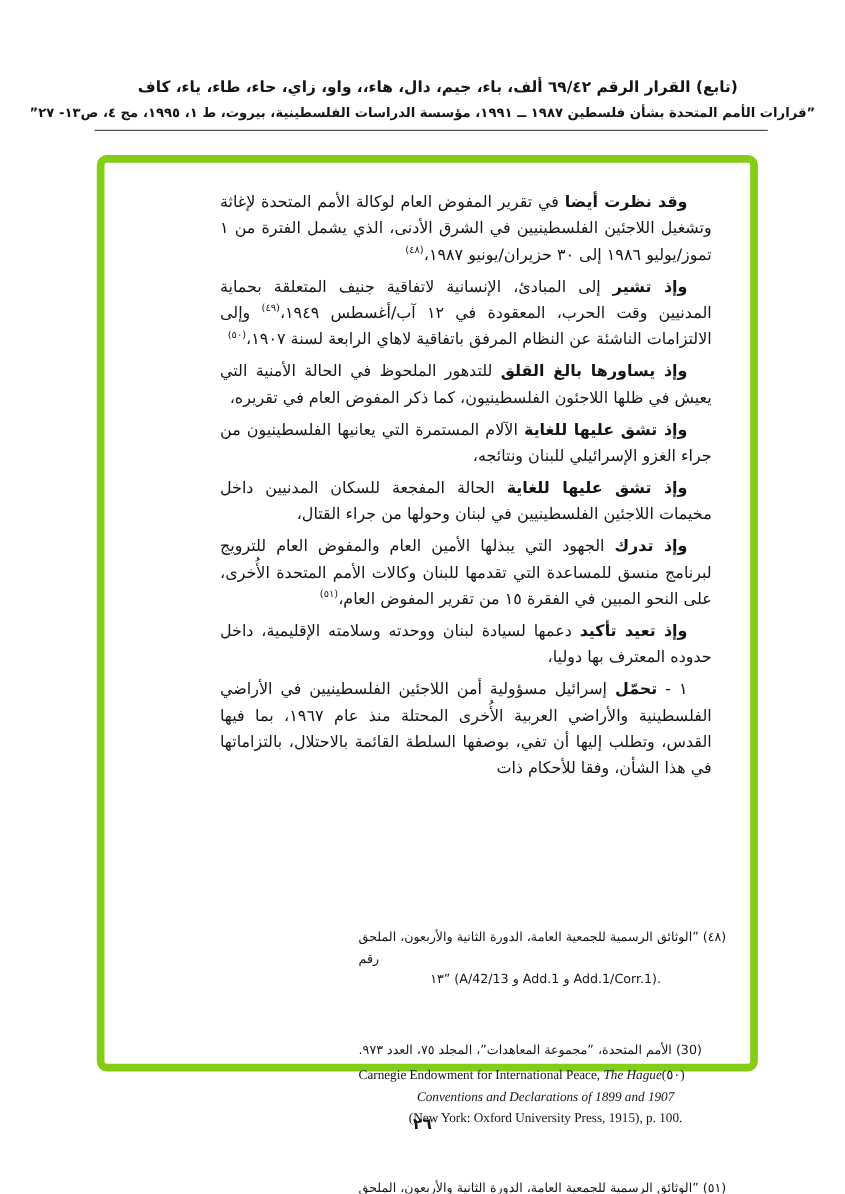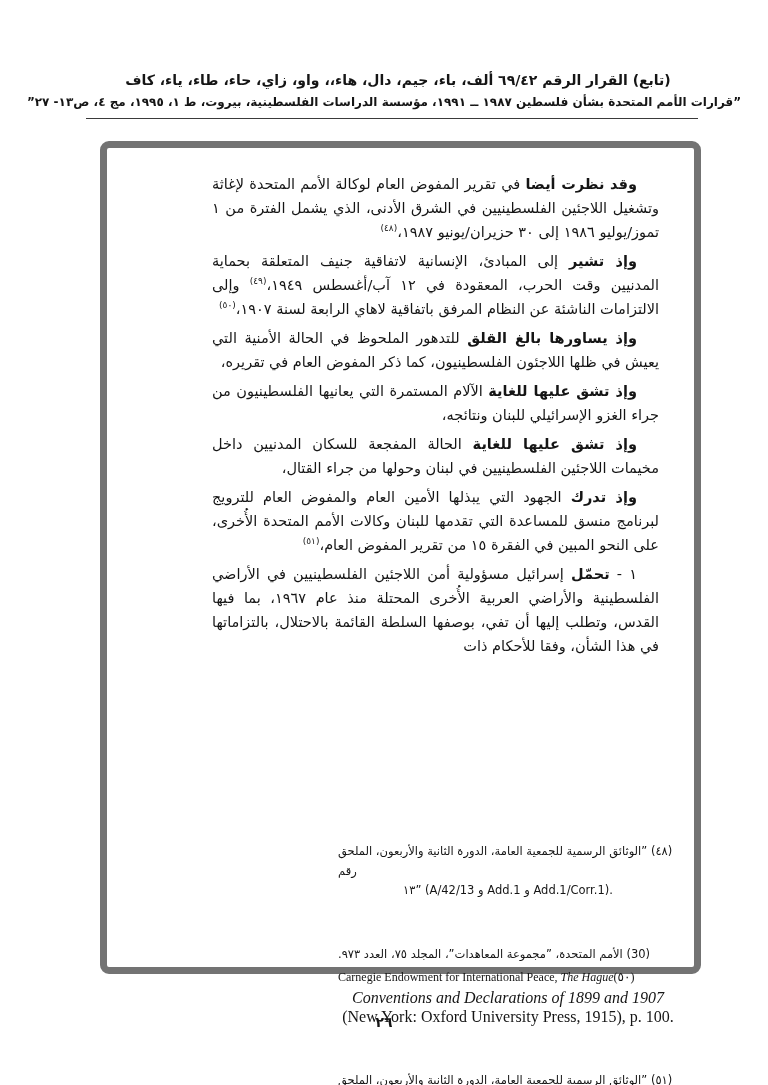--- a/index.html
+++ b/index.html
@@ -22,23 +22,23 @@
   }
   .header-line2{
     font-size:12px;font-weight:bold;margin-top:7px;white-space:nowrap;
     letter-spacing:.1px;
   }
   .header-rule{
     position:absolute;top:118px;left:86px;width:612px;height:0;
     border-top:1.6px solid #3a3a3a;
   }
   .frame{
-    position:absolute;left:100px;top:141px;width:601px;height:833px;
+    position:absolute;left:88px;top:141px;width:601px;height:833px;
     box-sizing:border-box;
-    border:7px solid #737373;
+    border:7px solid #84cc16;
     border-radius:9px;
     background:#ffffff;
   }
   .body-text{
     position:absolute;top:24px;right:35px;width:447px;height:622px;
     direction:rtl;text-align:justify;
     font-size:14.5px;line-height:24px;
     overflow:hidden;
   }
   .para{margin:0 0 5px;text-indent:22px;}
@@ -51,21 +51,21 @@
   .fn{margin-bottom:4px;}
   .fn-ar{direction:rtl;text-align:left;margin-top:44px;}
   .fn-cont{direction:ltr;text-align:center;}
   .fn-en1{
     display:flex;align-items:baseline;
     direction:ltr;
     font-family:"Liberation Serif","DejaVu Sans",serif;font-size:12px;
   }
   .fn-en-center{
     direction:ltr;text-align:center;
-    font-family:"Liberation Serif","DejaVu Sans",serif;font-size:16px;
+    font-family:"Liberation Serif","DejaVu Sans",serif;font-size:12px;
   }
   .italic{font-style:italic;}
   .page-num{
     position:absolute;top:1014px;left:0;right:0;
     text-align:center;font-size:14px;font-weight:bold;direction:rtl;
   }
 </style>
 </head>
 <body>
 
@@ -84,20 +84,21 @@
     <p class="para"><span class="lead">وإذ تشير</span><span> إلى المبادئ، الإنسانية لاتفاقية جنيف المتعلقة بحماية المدنيين وقت الحرب، المعقودة في ١٢ آب/أغسطس ١٩٤٩،</span><span class="ref">(٤٩)</span><span> وإلى الالتزامات الناشئة عن النظام المرفق باتفاقية لاهاي الرابعة لسنة ١٩٠٧،</span><span class="ref">(٥٠)</span></p>
 
     <p class="para"><span class="lead">وإذ يساورها بالغ القلق</span><span> للتدهور الملحوظ في الحالة الأمنية التي يعيش في ظلها اللاجئون الفلسطينيون، كما ذكر المفوض العام في تقريره،</span></p>
 
     <p class="para"><span class="lead">وإذ تشق عليها للغاية</span><span> الآلام المستمرة التي يعانيها الفلسطينيون من جراء الغزو الإسرائيلي للبنان ونتائجه،</span></p>
 
     <p class="para"><span class="lead">وإذ تشق عليها للغاية</span><span> الحالة المفجعة للسكان المدنيين داخل مخيمات اللاجئين الفلسطينيين في لبنان وحولها من جراء القتال،</span></p>
 
     <p class="para"><span class="lead">وإذ تدرك</span><span> الجهود التي يبذلها الأمين العام والمفوض العام للترويج لبرنامج منسق للمساعدة التي تقدمها للبنان وكالات الأمم المتحدة الأُخرى، على النحو المبين في الفقرة ١٥ من تقرير المفوض العام،</span><span class="ref">(٥١)</span></p>
 
+    <p class="para"><span class="lead">وإذ تعيد تأكيد</span><span> دعمها لسيادة لبنان ووحدته وسلامته الإقليمية، داخل حدوده المعترف بها دوليا،</span></p>
 
     <p class="para"><span>١ - </span><span class="lead">تحمّل</span><span> إسرائيل مسؤولية أمن اللاجئين الفلسطينيين في الأراضي الفلسطينية والأراضي العربية الأُخرى المحتلة منذ عام ١٩٦٧، بما فيها القدس، وتطلب إليها أن تفي، بوصفها السلطة القائمة بالاحتلال، بالتزاماتها في هذا الشأن، وفقا للأحكام ذات</span></p>
 
   </div>
 
   <div class="footnotes">
 
     <div class="fn">
       <div class="fn-ar">(٤٨) ”الوثائق الرسمية للجمعية العامة، الدورة الثانية والأربعون، الملحق رقم</div>
       <div class="fn-cont">١٣” (A/42/13 و Add.1 و Add.1/Corr.1).</div>

